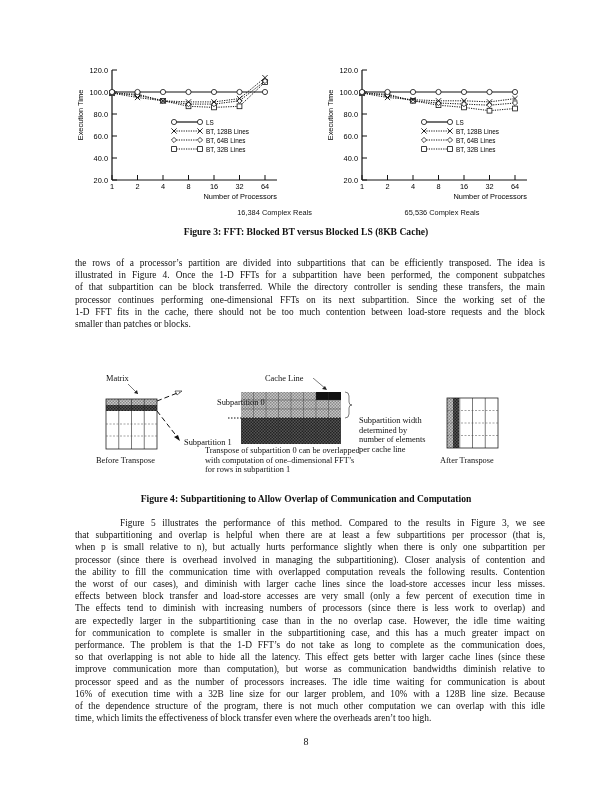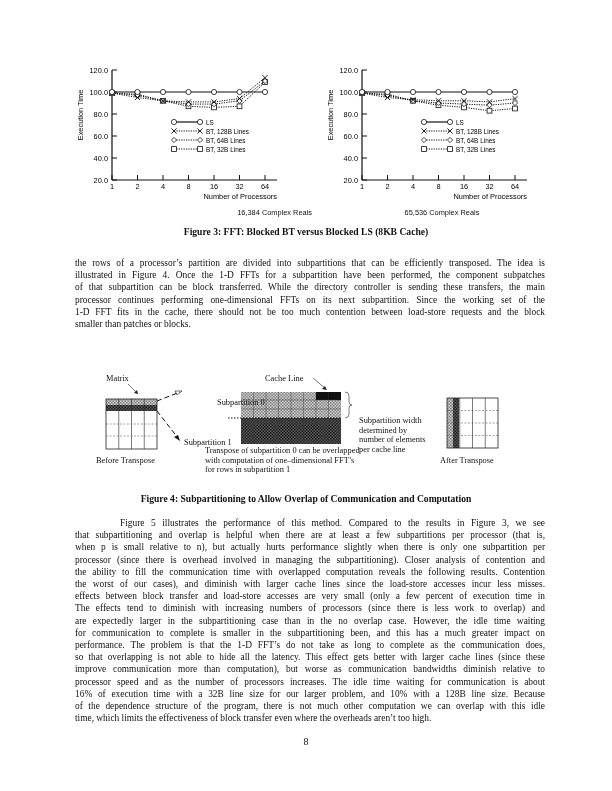--- a/index.html
+++ b/index.html
@@ -327,21 +327,21 @@
   <span class="line" style="padding-left:45px;">Figure 5 illustrates the performance of this method. Compared to the results in Figure 3, we see</span>
   <div id="para2">
       <span class="line">that subpartitioning and overlap is helpful when there are at least a few subpartitions per processor (that is,</span>
       <span class="line">when p is small relative to n), but actually hurts performance slightly when there is only one subpartition per</span>
       <span class="line">processor (since there is overhead involved in managing the subpartitioning). Closer analysis of contention and</span>
       <span class="line">the ability to fill the communication time with overlapped computation reveals the following results. Contention</span>
       <span class="line">the worst of our cases), and diminish with larger cache lines since the load-store accesses incur less misses.</span>
       <span class="line">effects between block transfer and load-store accesses are very small (only a few percent of execution time in</span>
       <span class="line">The effects tend to diminish with increasing numbers of processors (since there is less work to overlap) and</span>
       <span class="line">are expectedly larger in the subpartitioning case than in the no overlap case. However, the idle time waiting</span>
-      <span class="line">for communication to complete is smaller in the subpartitioning been, and this has a much greater impact on</span>
+      <span class="line">for communication to complete is smaller in the subpartitioning case, and this has a much greater impact on</span>
       <span class="line">performance. The problem is that the 1-D FFT’s do not take as long to complete as the communication does,</span>
       <span class="line">so that overlapping is not able to hide all the latency. This effect gets better with larger cache lines (since these</span>
       <span class="line">improve communication more than computation), but worse as communication bandwidths diminish relative to</span>
       <span class="line">processor speed and as the number of processors increases. The idle time waiting for communication is about</span>
       <span class="line">16% of execution time with a 32B line size for our larger problem, and 10% with a 128B line size. Because</span>
       <span class="line">of the dependence structure of the program, there is not much other computation we can overlap with this idle</span>
       <span class="line last">time, which limits the effectiveness of block transfer even where the overheads aren’t too high.</span>
     </div>
 </div>
 

